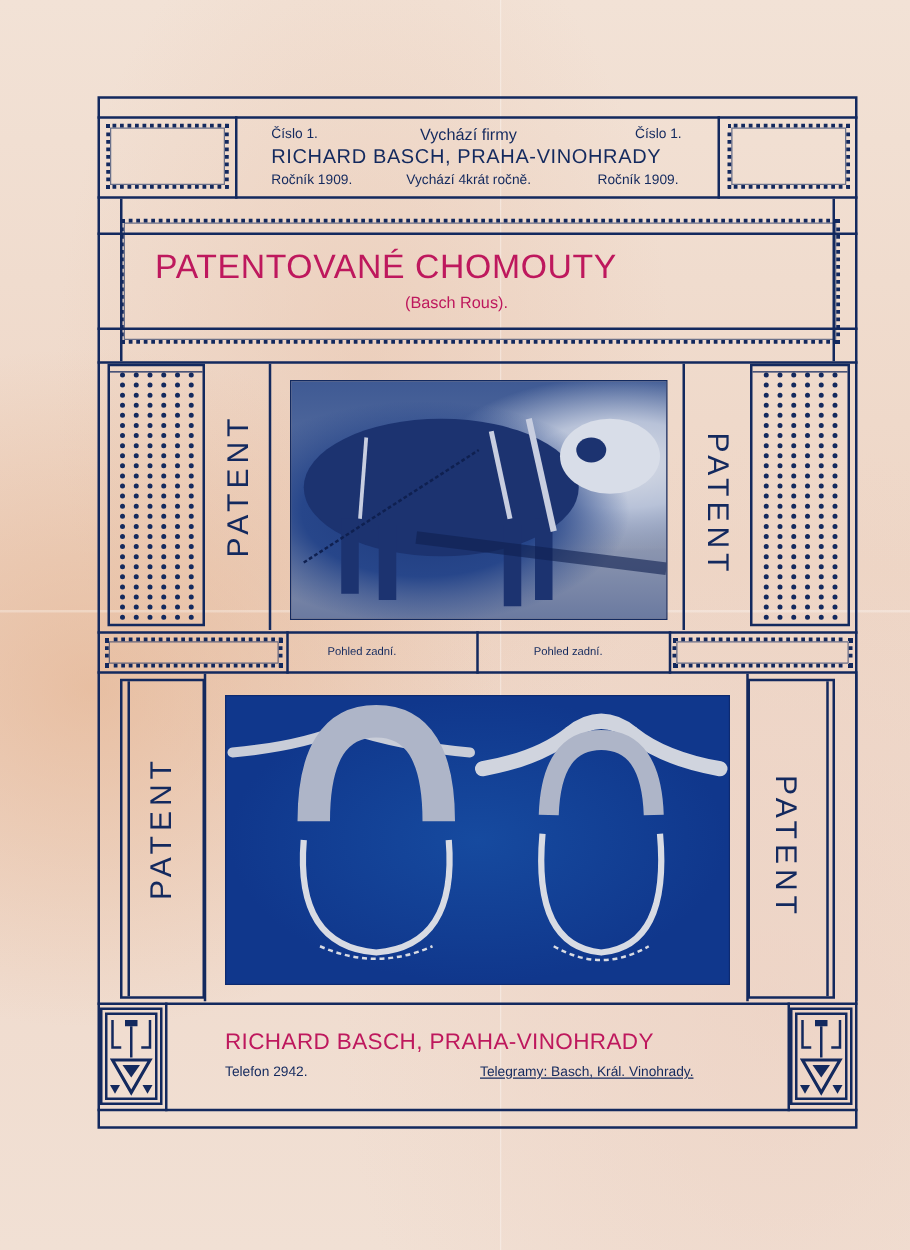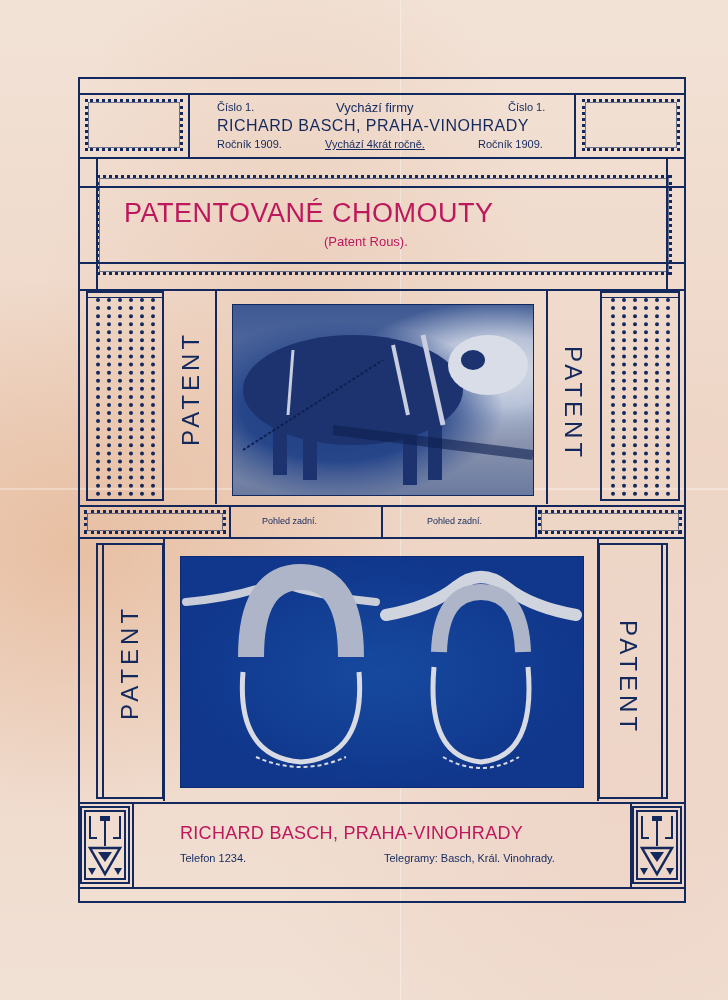--- a/index.html
+++ b/index.html
@@ -56,30 +56,30 @@
 <div class="line" style="left:188px; top:93px; width:2px; height:66px;"></div>
 <div class="line" style="left:574px; top:93px; width:2px; height:66px;"></div>
 <div class="chain" style="left:85px; top:99px; width:98px; height:52px;"></div>
 <div class="chain" style="left:582px; top:99px; width:98px; height:52px;"></div>
 
 <div class="hdr-text" style="left:217px; top:101px;">Číslo 1.</div>
 <div class="hdr-text" style="left:336px; top:100px; font-size:13px;">Vychází firmy</div>
 <div class="hdr-text" style="left:508px; top:101px;">Číslo 1.</div>
 <div class="hdr-text" style="left:217px; top:117px; font-size:16px; letter-spacing:0.5px;">RICHARD  BASCH,  PRAHA-VINOHRADY</div>
 <div class="hdr-text" style="left:217px; top:138px;">Ročník 1909.</div>
-<div class="hdr-text" style="left:325px; top:138px;text-decoration:underline;">Vychází 4krát ročně.</div>
+<div class="hdr-text" style="left:325px; top:138px;">Vychází 4krát ročně.</div>
 <div class="hdr-text" style="left:478px; top:138px;">Ročník 1909.</div>
 
 <div class="line" style="left:96px; top:159px; width:2px; height:130px;"></div>
 <div class="line" style="left:666px; top:159px; width:2px; height:130px;"></div>
 <div class="chain" style="left:96px; top:175px; width:576px; height:100px;"></div>
 <div class="line" style="left:78px; top:186px; width:608px; height:2px;"></div>
 <div class="line" style="left:78px; top:262px; width:608px; height:2px;"></div>
 <div class="big" style="left:124px; top:198px; font-size:27px; letter-spacing:0.5px;">PATENTOVANÉ  CHOMOUTY</div>
-<div class="big" style="left:324px; top:234px; font-size:13px;">(Patent  Rous).</div>
+<div class="big" style="left:324px; top:234px; font-size:13px;">(Basch  Rous).</div>
 <div class="line" style="left:78px; top:289px; width:608px; height:2px;"></div>
 
 <div class="box" style="left:86px; top:291px; width:78px; height:210px;"></div>
 <div class="line" style="left:88px; top:297px; width:74px; height:1px;"></div>
 <div class="dotcol" style="left:96px; top:298px; height:198px;"></div>
 <div class="dotcol" style="left:107px; top:298px; height:198px;"></div>
 <div class="dotcol" style="left:118px; top:298px; height:198px;"></div>
 <div class="dotcol" style="left:129px; top:298px; height:198px;"></div>
 <div class="dotcol" style="left:140px; top:298px; height:198px;"></div>
 <div class="dotcol" style="left:151px; top:298px; height:198px;"></div>
@@ -166,22 +166,22 @@
     <path d="M38 8 L38 30 L31 30" stroke="#13295e" stroke-width="2" fill="none"></path>
     <path d="M8 40 L38 40 L23 66 Z" stroke="#13295e" stroke-width="2.5" fill="none"></path>
     <path d="M16 44 L30 44 L23 54 Z" fill="#13295e"></path>
     <path d="M6 60 L14 60 L10 67 Z" fill="#13295e"></path>
     <path d="M32 60 L40 60 L36 67 Z" fill="#13295e"></path>
   </svg>
 </div>
 <div class="line" style="left:132px; top:802px; width:2px; height:87px;"></div>
 
 <div class="big" style="left:180px; top:823px; font-size:18px; letter-spacing:0.3px;">RICHARD BASCH, PRAHA-VINOHRADY</div>
-<div class="hdr-text" style="left:180px; top:852px; font-size:11px;">Telefon 1234.</div>
-<div class="hdr-text" style="left:384px; top:852px; font-size:11px;">Telegramy: Basch, Král. Vinohrady.</div>
+<div class="hdr-text" style="left:180px; top:852px; font-size:11px;">Telefon 2942.</div>
+<div class="hdr-text" style="left:384px; top:852px; font-size:11px;text-decoration:underline;">Telegramy: Basch, Král. Vinohrady.</div>
 
 <div class="line" style="left:630px; top:802px; width:2px; height:87px;"></div>
 <div class="box" style="left:632px; top:806px; width:50px; height:78px;">
   <svg width="46" height="74" viewBox="0 0 46 74">
     <rect x="3" y="3" width="40" height="68" fill="none" stroke="#13295e" stroke-width="2"></rect>
     <rect x="18" y="8" width="10" height="5" fill="#13295e"></rect>
     <line x1="23" y1="13" x2="23" y2="38" stroke="#13295e" stroke-width="2"></line>
     <path d="M8 8 L8 30 L15 30" stroke="#13295e" stroke-width="2" fill="none"></path>
     <path d="M38 8 L38 30 L31 30" stroke="#13295e" stroke-width="2" fill="none"></path>
     <path d="M8 40 L38 40 L23 66 Z" stroke="#13295e" stroke-width="2.5" fill="none"></path>

